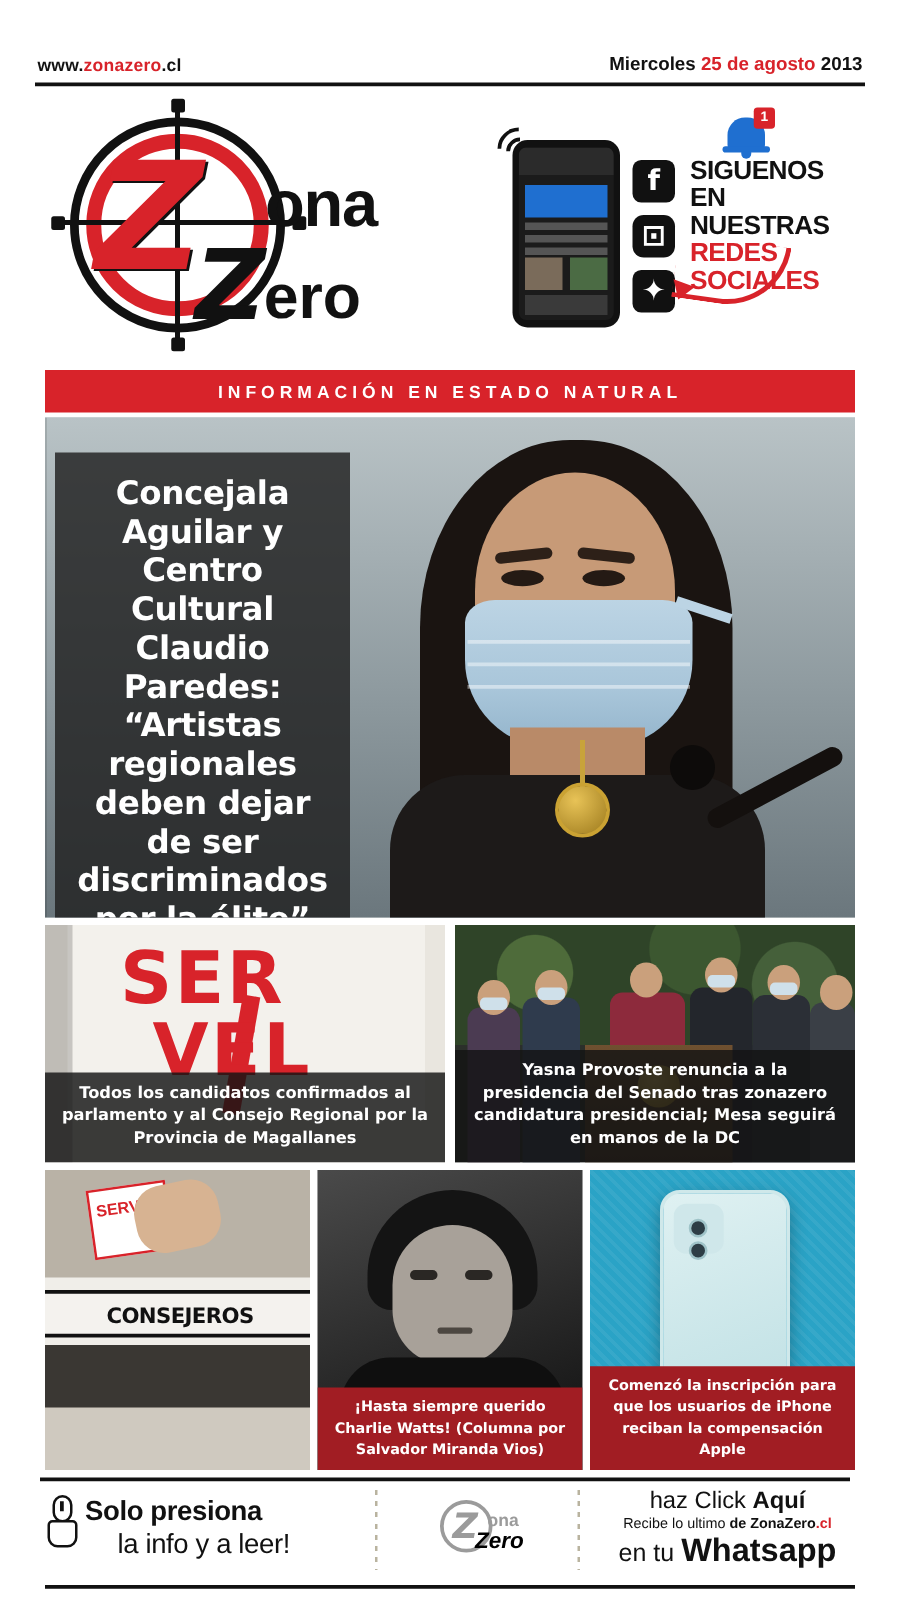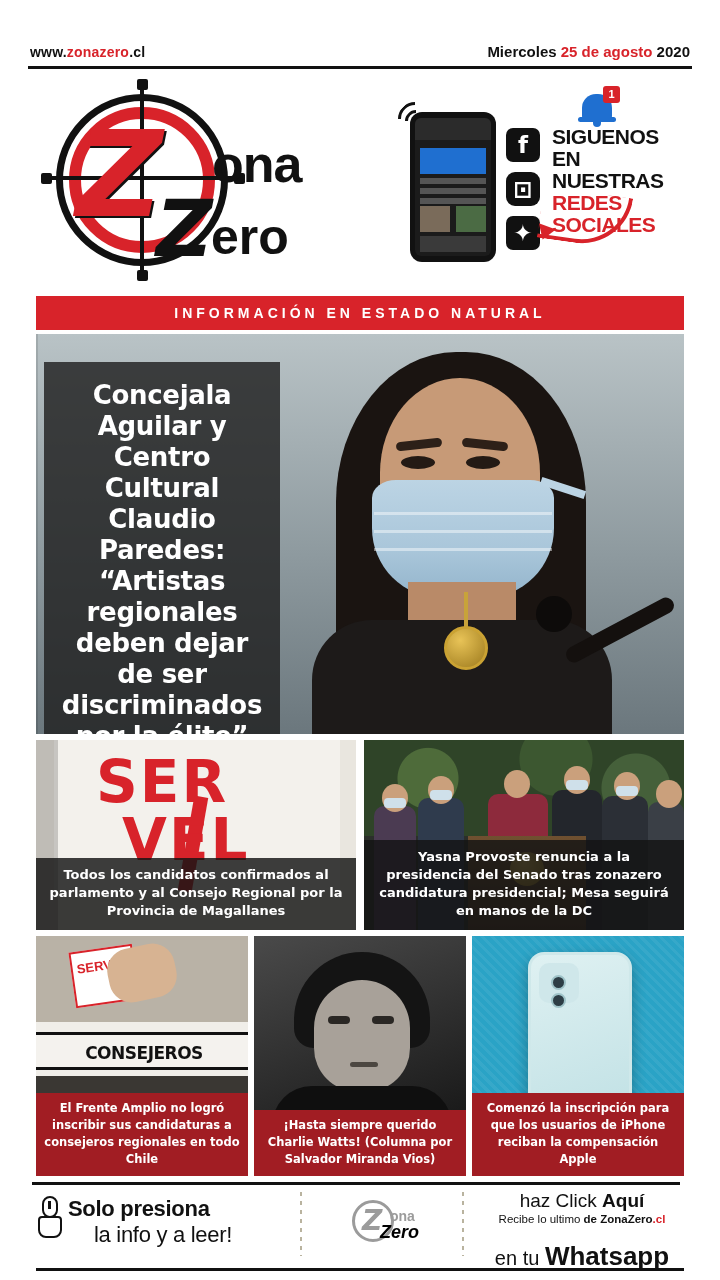--- a/index.html
+++ b/index.html
@@ -454,39 +454,39 @@
   .footer .minilogo .ona { position: absolute; left: 40px; top: 10px; font-size: 14px; font-weight: bold; color: #9b9b9b; }
   .footer .minilogo .zero { position: absolute; left: 30px; top: 24px; font-size: 18px; font-weight: bold; font-style: italic; color: #000000; text-align: right; }
   .footer .wapp {
     position: absolute; left: 452px; top: 8px; width: 196px; text-align: center;
   }
   .footer .wapp .l1 { font-size: 19px; color: #111; }
   .footer .wapp .l1 b { font-weight: bold; }
   .footer .wapp .l2 { font-size: 11.5px; color: #111; margin-top: 1px; }
   .footer .wapp .l2 b { font-weight: bold; }
   .footer .wapp .l2 .red { color: #d8232a; font-weight: bold; }
-  .footer .wapp .l3 { font-size: 20px; color: #111; margin-top: 16px; }
+  .footer .wapp .l3 { font-size: 20px; color: #111; margin-top: 0; }
   .footer .wapp .l3 b {
     font-size: 26px; font-weight: bold; color: #111;
   }
   .page .bottomrule {
     position: absolute; left: 36px; top: 1268px; width: 648px; height: 3px; background: #111;
   }
 </style>
 </head>
 <body>
 
 <div class="page">
 
   <div class="topbar">
     <div class="url">
       <span>www.</span><span class="red">zonazero</span><span>.cl</span>
     </div>
     <div class="date">
-      <span>Miercoles </span><span class="red">25 de agosto</span><span> 2020</span>
+      <span>Miercoles </span><span class="red">25 de agosto</span><span> 2013</span>
     </div>
     <div class="rule"></div>
   </div>
 
   <div class="masthead">
 
     <div class="logo">
       <div class="circle-outer"></div>
       <div class="circle-red"></div>
       <div class="cross-h"></div>
@@ -614,21 +614,20 @@
         <div class="cons">
           <div class="tablecloth"></div>
           <div class="ballot">
             <span>SERVEL</span>
           </div>
           <div class="hand"></div>
           <div class="box"></div>
           <div class="banner">CONSEJEROS REGIONALES</div>
           <div class="dark"></div>
         </div>
-        <div class="cap">El Frente Amplio no logró inscribir sus candidaturas a consejeros regionales en todo Chile</div>
       </div>
 
       <div class="card3 c">
         <div class="iph">
           <div class="texture"></div>
           <div class="device">
             <div class="camsq">
               <div class="cam cam1"></div>
               <div class="cam cam2"></div>
             </div>

